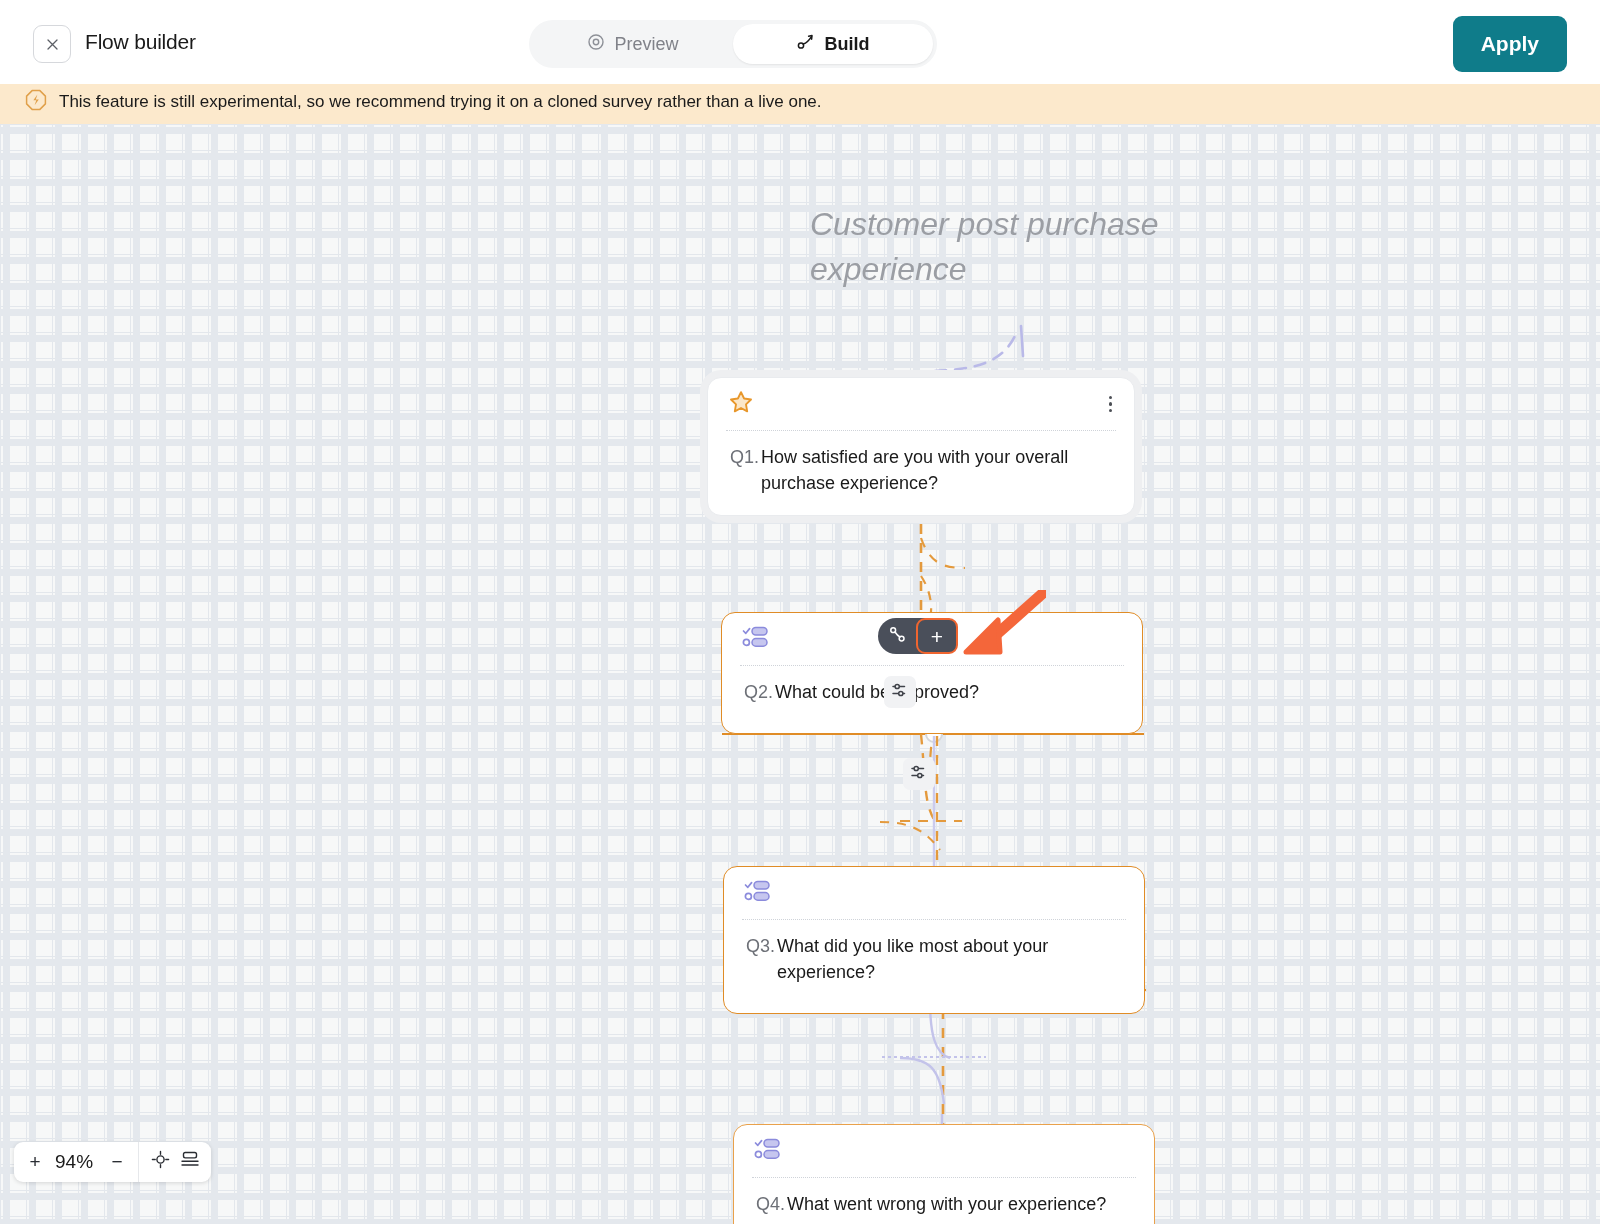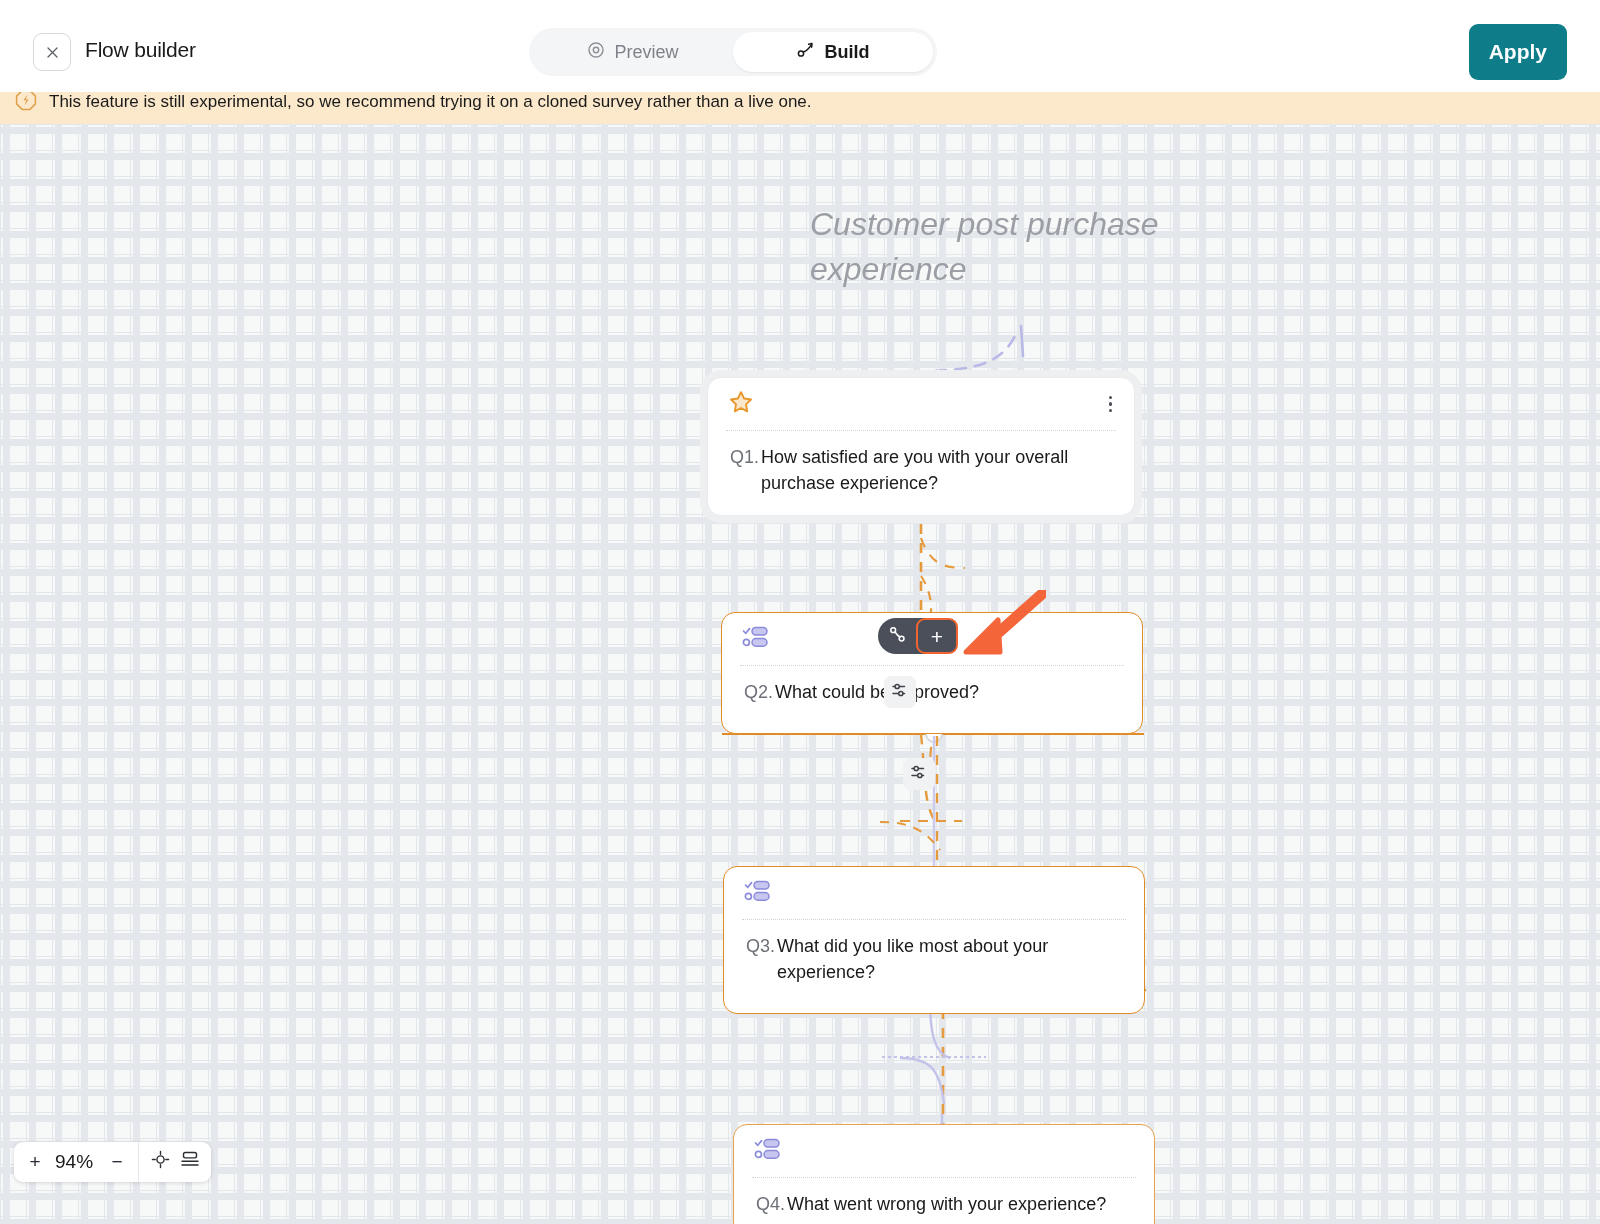--- a/index.html
+++ b/index.html
@@ -5,21 +5,21 @@
   * { box-sizing: border-box; margin: 0; padding: 0; }
   html, body {
     width: 1600px; height: 1224px;
     font-family: "Liberation Sans", sans-serif;
     overflow: hidden;
     background: #ffffff;
   }
 
   
   .header {
-    position: absolute; top: 12px; left: 0;
+    position: absolute; top: 4px; left: 0;
     width: 1600px; height: 80px;
     background: #ffffff;
     display: flex; align-items: center;
     z-index: 50;
   }
   .close-btn {
     position: absolute; left: 33px; top: 21px;
     width: 38px; height: 38px;
     border: 1px solid #d6d8dc; border-radius: 9px;
     background: #fff;
@@ -45,36 +45,36 @@
     gap: 9px; font-size: 18px; cursor: pointer;
     flex: 1;
   }
   .tab.active {
     background: #ffffff; color: #1a1a1a; font-weight: bold;
     box-shadow: 0 1px 2px rgba(0,0,0,0.07);
   }
   .tab.inactive { color: #808289; }
   .apply-btn {
     position: absolute; right: 33px; top: 12px;
-    height: 56px; padding: 0 20px;
+    height: 56px; padding: 0 28px;
     background: #0f7c8a; color: #fff;
     border: none; border-radius: 9px;
     font-size: 21px; font-weight: bold;
     cursor: pointer;
     display:flex; align-items:center; justify-content:center;
     font-family: "Liberation Sans", sans-serif;
   }
 
   
   .banner {
     position: absolute; top: 80px; left: 0;
     width: 1600px; height: 44px;
     background: #fce9cc;
     display: flex; align-items: center;
-    padding-left: 14px; gap: 11px;
+    padding-left: 24px; gap: 11px;
     z-index: 40;
   }
   .banner-text { font-size: 17px; color: #1a1a1a; }
 
   
   .canvas {
     position: absolute; top: 124px; left: 0;
     width: 1600px; height: 1100px;
     background-color: #f7f8f8;
     background-image:

